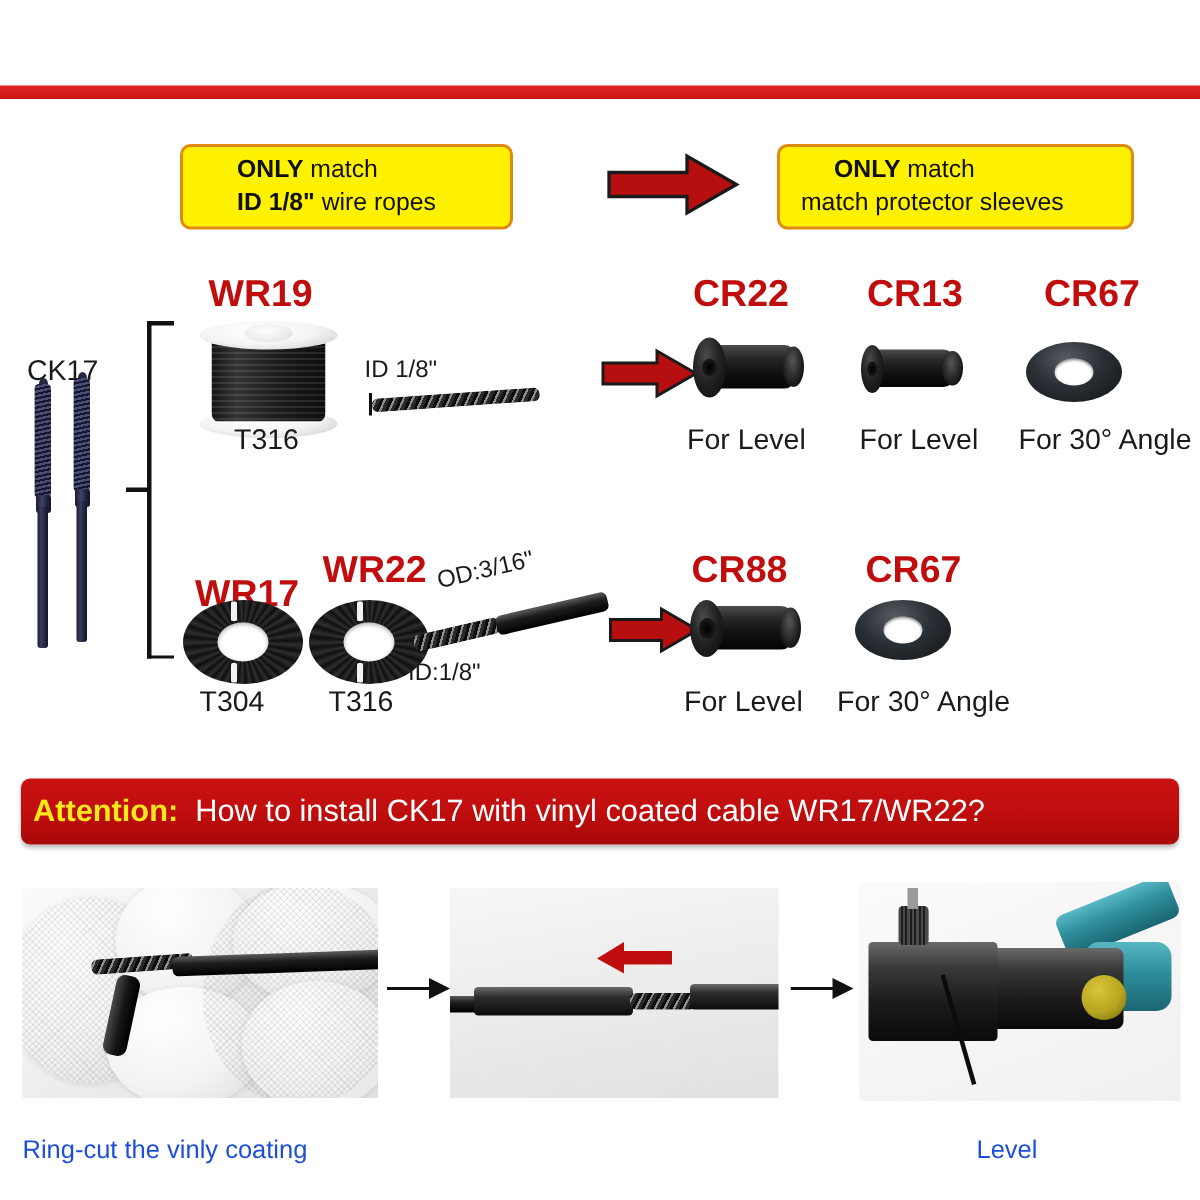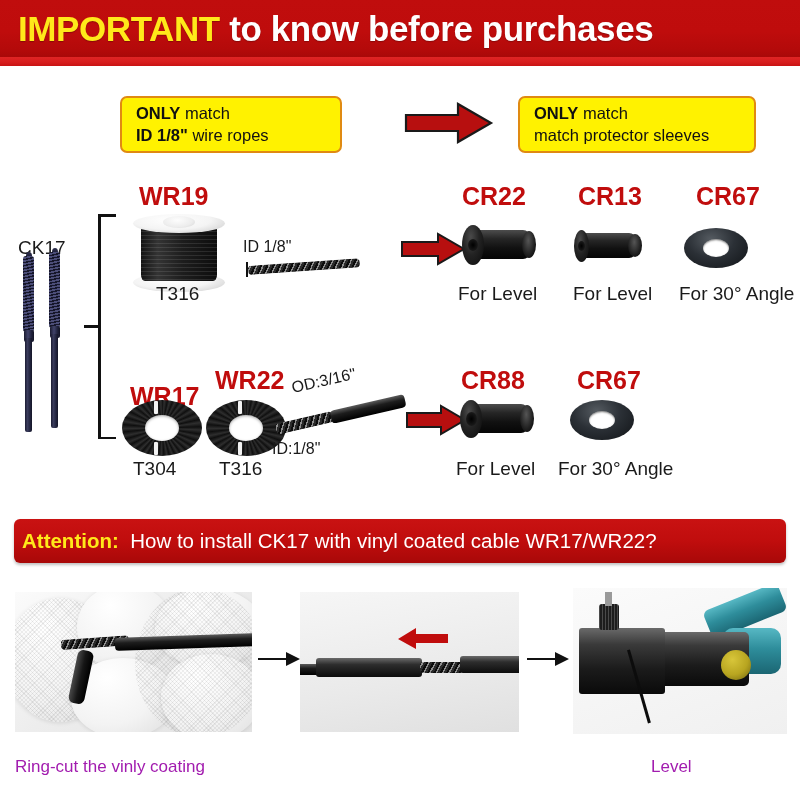--- a/index.html
+++ b/index.html
@@ -28,21 +28,21 @@
   }
   .banner-text .hl{color:#ffe81a;}
 
   
   .callout{
     position:absolute;background:#fff200;border:2px solid #e08a12;border-radius:7px;
     display:flex;flex-direction:column;justify-content:center;
     padding:7px 14px;box-sizing:border-box;
   }
   .callout .line{font-size:16.5px;color:#111;line-height:1.32;white-space:nowrap;}
-  .callout .line b{font-weight:bold;}
+  .callout .line b{font-weight:bold;margin-left:22px;}
   #callout-left{left:120px;top:96px;width:222px;height:57px;}
   #callout-right{left:518px;top:96px;width:238px;height:57px;}
 
   
   .red-arrow{position:absolute;}
   .red-arrow svg{display:block;}
 
   
   .bracket{position:absolute;left:84px;top:214px;width:30px;height:225px;}
   .bracket .vert{position:absolute;left:14px;top:0;width:2.5px;height:225px;background:#111;}
@@ -183,30 +183,27 @@
 
   
   .p3-bg{position:absolute;inset:0;background:linear-gradient(160deg,#fbfbfb 0%,#f0f0f0 100%);}
   .tool-body{position:absolute;border-radius:5px;
     background:linear-gradient(180deg,#6a6a6a 0%,#3a3a3a 25%,#1b1b1b 62%,#0a0a0a 100%);}
   .tool-teal{position:absolute;border-radius:6px;
     background:linear-gradient(180deg,#57b8c4 0%,#2e8d9b 45%,#1b6673 100%);}
   .tool-knob{position:absolute;border-radius:50%;
     background:radial-gradient(circle at 38% 32%,#d8c63a 0%,#b8a520 55%,#6d6210 100%);}
 
-  .cap{position:absolute;color:#a21caf;font-size:17px;white-space:nowrap;}
+  .cap{position:absolute;color:#1d4ed8;font-size:17px;white-space:nowrap;}
 </style>
 </head>
 <body>
 
 <div class="page">
 
-  <div class="top-banner">
-    <div class="banner-text"><span class="hl">IMPORTANT</span><span> to know before purchases</span></div>
-  </div>
   <div class="top-banner-underline"></div>
 
   <div class="callout" id="callout-left">
     <div class="line"><b>ONLY</b><span> match</span></div>
     <div class="line"><b>ID 1/8"</b><span> wire ropes</span></div>
   </div>
 
   <div class="red-arrow" style="left:404px;top:102px;">
     <svg width="90" height="42" viewBox="0 0 90 42">
         <path d="M2 13 H54 V2 L87 21 L54 40 V29 H2 Z" fill="#b70f0f" stroke="#1a1a1a" stroke-width="2.2" stroke-linejoin="miter"></path>

